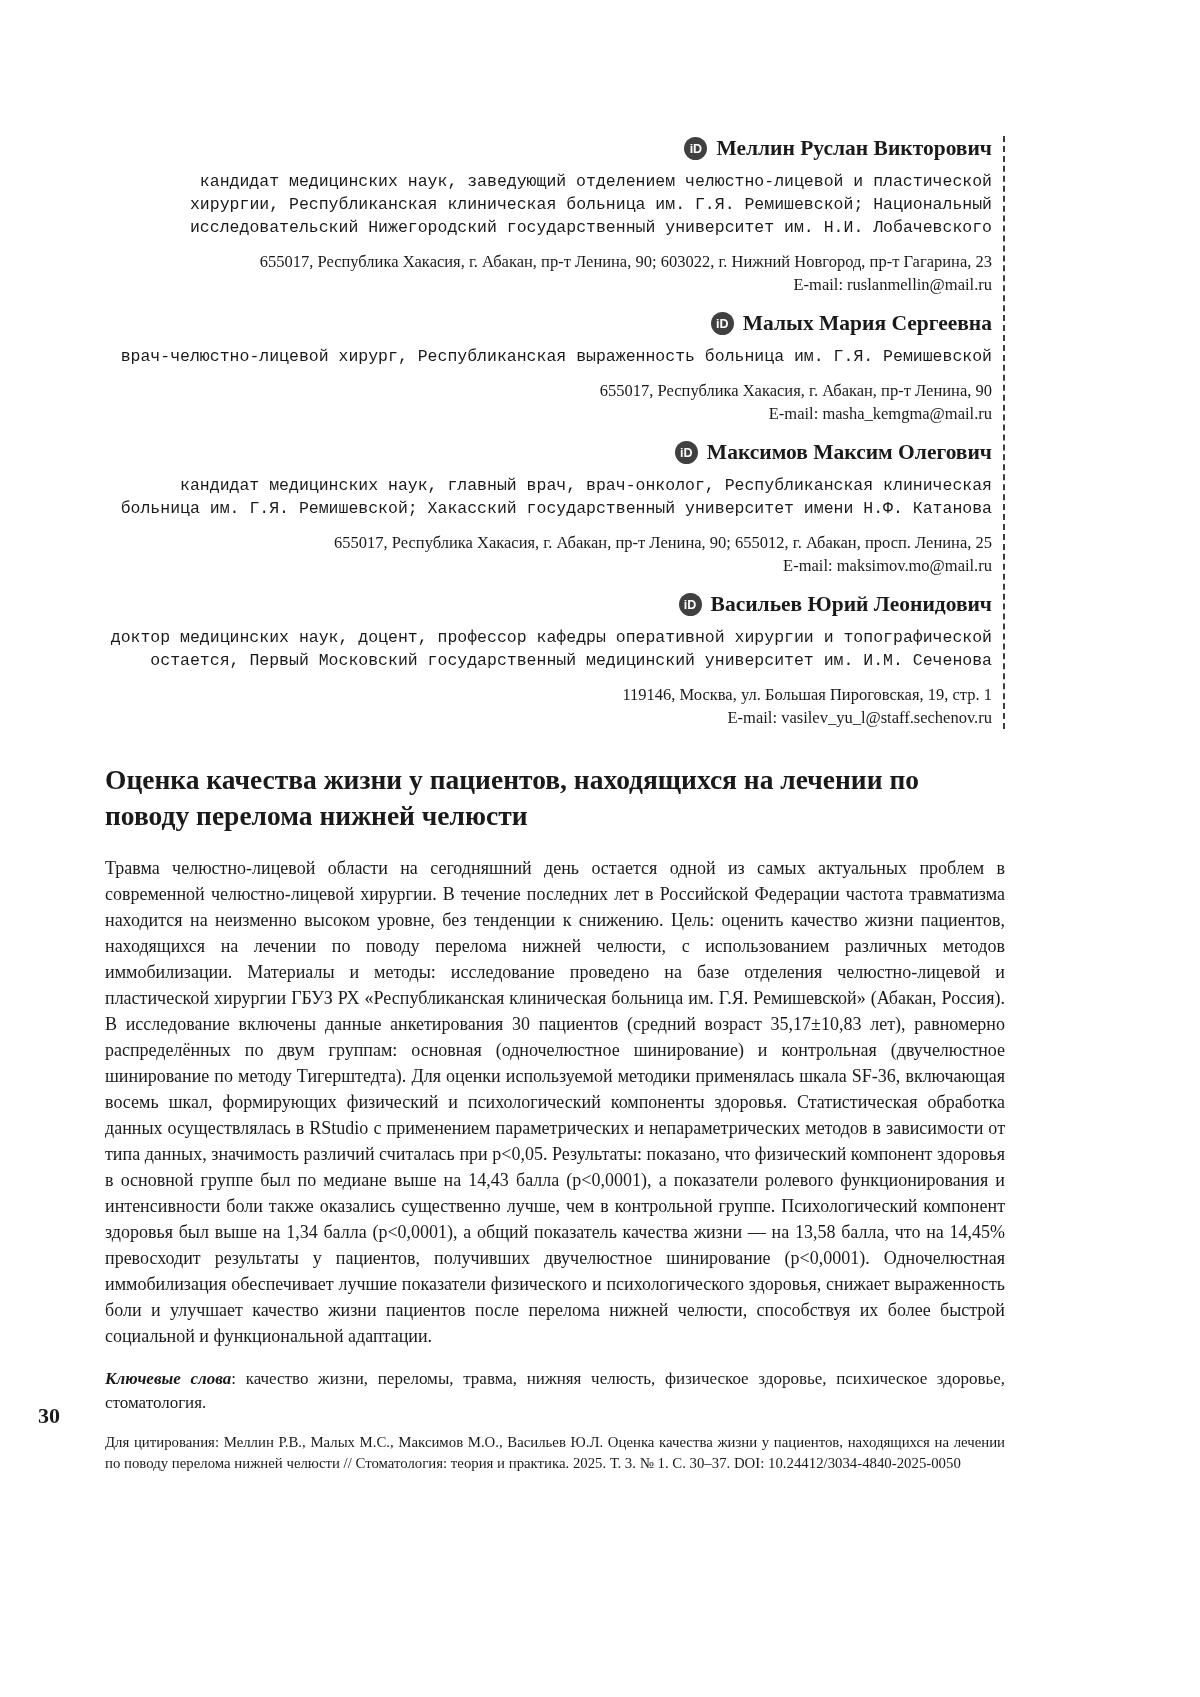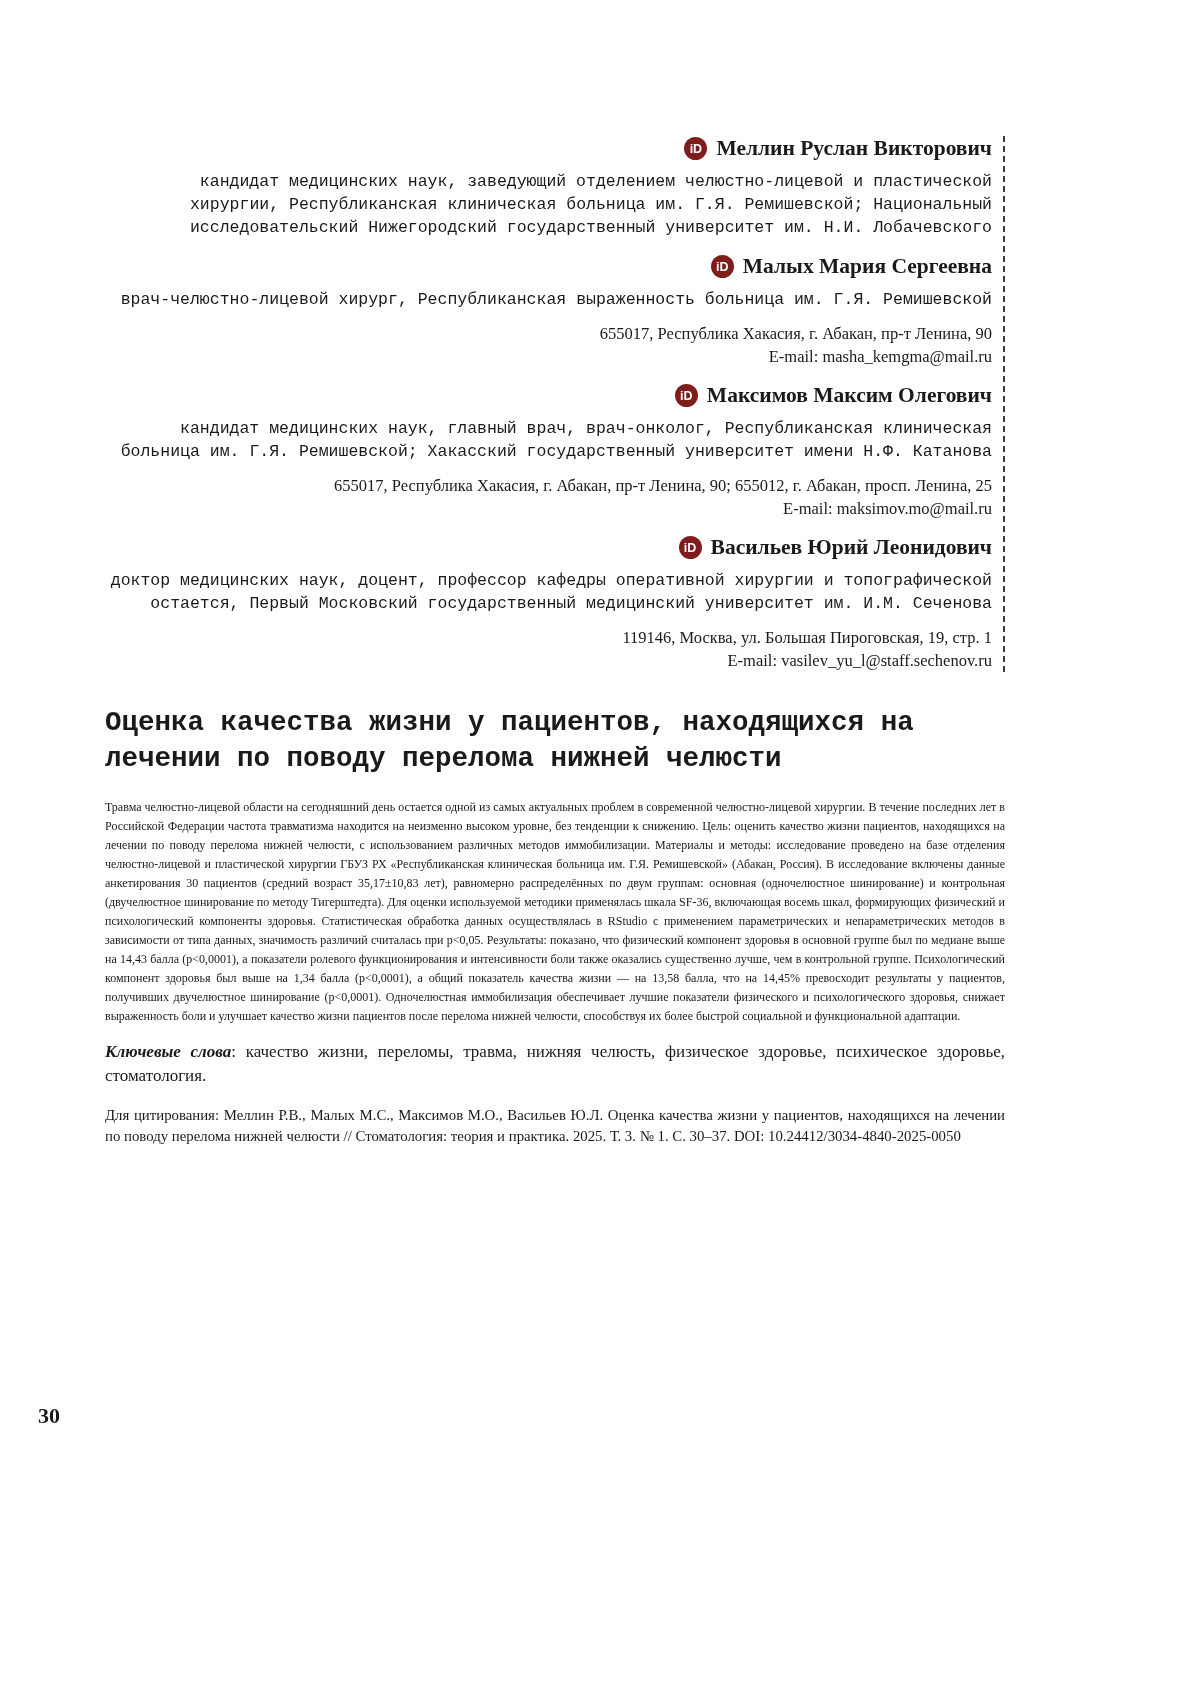--- a/index.html
+++ b/index.html
@@ -32,21 +32,21 @@
     font-size: 21.5px;
     font-weight: bold;
     margin-bottom: 9px;
   }
   .orcid {
     display: inline-flex;
     align-items: center;
     justify-content: center;
     width: 23px; height: 23px;
     border-radius: 50%;
-    background: #7f1d1d;
+    background: #404040;
     color: #ffffff;
     font-family: "Liberation Sans", sans-serif;
     font-weight: bold;
     font-size: 12.5px;
     flex: 0 0 auto;
     cursor: pointer;
     text-align: center;
   }
   .author-affil {
     text-align: right;
@@ -60,26 +60,25 @@
     font-size: 16.5px;
     line-height: 23px;
   }
   
   .article-title {
     margin-top: 33px;
     font-size: 27.5px;
     line-height: 36px;
     font-weight: bold;
     text-align: left;
-    font-family: Liberation Mono, monospace;
   }
   .abstract {
     margin-top: 21px;
-    font-size: 12px;
-    line-height: 19px;
+    font-size: 18px;
+    line-height: 26px;
     text-align: justify;
   }
   .keywords {
     margin-top: 14px;
     font-size: 17px;
     line-height: 24px;
     text-align: justify;
   }
   .keywords-label { font-weight: bold; font-style: italic; }
   .citation {
@@ -100,20 +99,24 @@
 
 <div class="content">
 
   <div class="authors">
     <div class="author">
       <div class="author-name-row">
         <span class="orcid">iD</span>
         <span>Меллин Руслан Викторович</span>
       </div>
       <div class="author-affil">кандидат медицинских наук, заведующий отделением челюстно-лицевой и пластической хирургии, Республиканская клиническая больница им. Г.Я. Ремишевской; Национальный исследовательский Нижегородский государственный университет им. Н.И. Лобачевского</div>
+      <div class="author-contact">
+        <div>655017, Республика Хакасия, г. Абакан, пр-т Ленина, 90; 603022, г. Нижний Новгород, пр-т Гагарина, 23</div>
+        <div>E-mail: ruslanmellin@mail.ru</div>
+      </div>
     </div>
 
     <div class="author">
       <div class="author-name-row">
         <span class="orcid">iD</span>
         <span>Малых Мария Сергеевна</span>
       </div>
       <div class="author-affil">врач-челюстно-лицевой хирург, Республиканская выраженность больница им. Г.Я. Ремишевской</div>
       <div class="author-contact">
         <div>655017, Республика Хакасия, г. Абакан, пр-т Ленина, 90</div>

